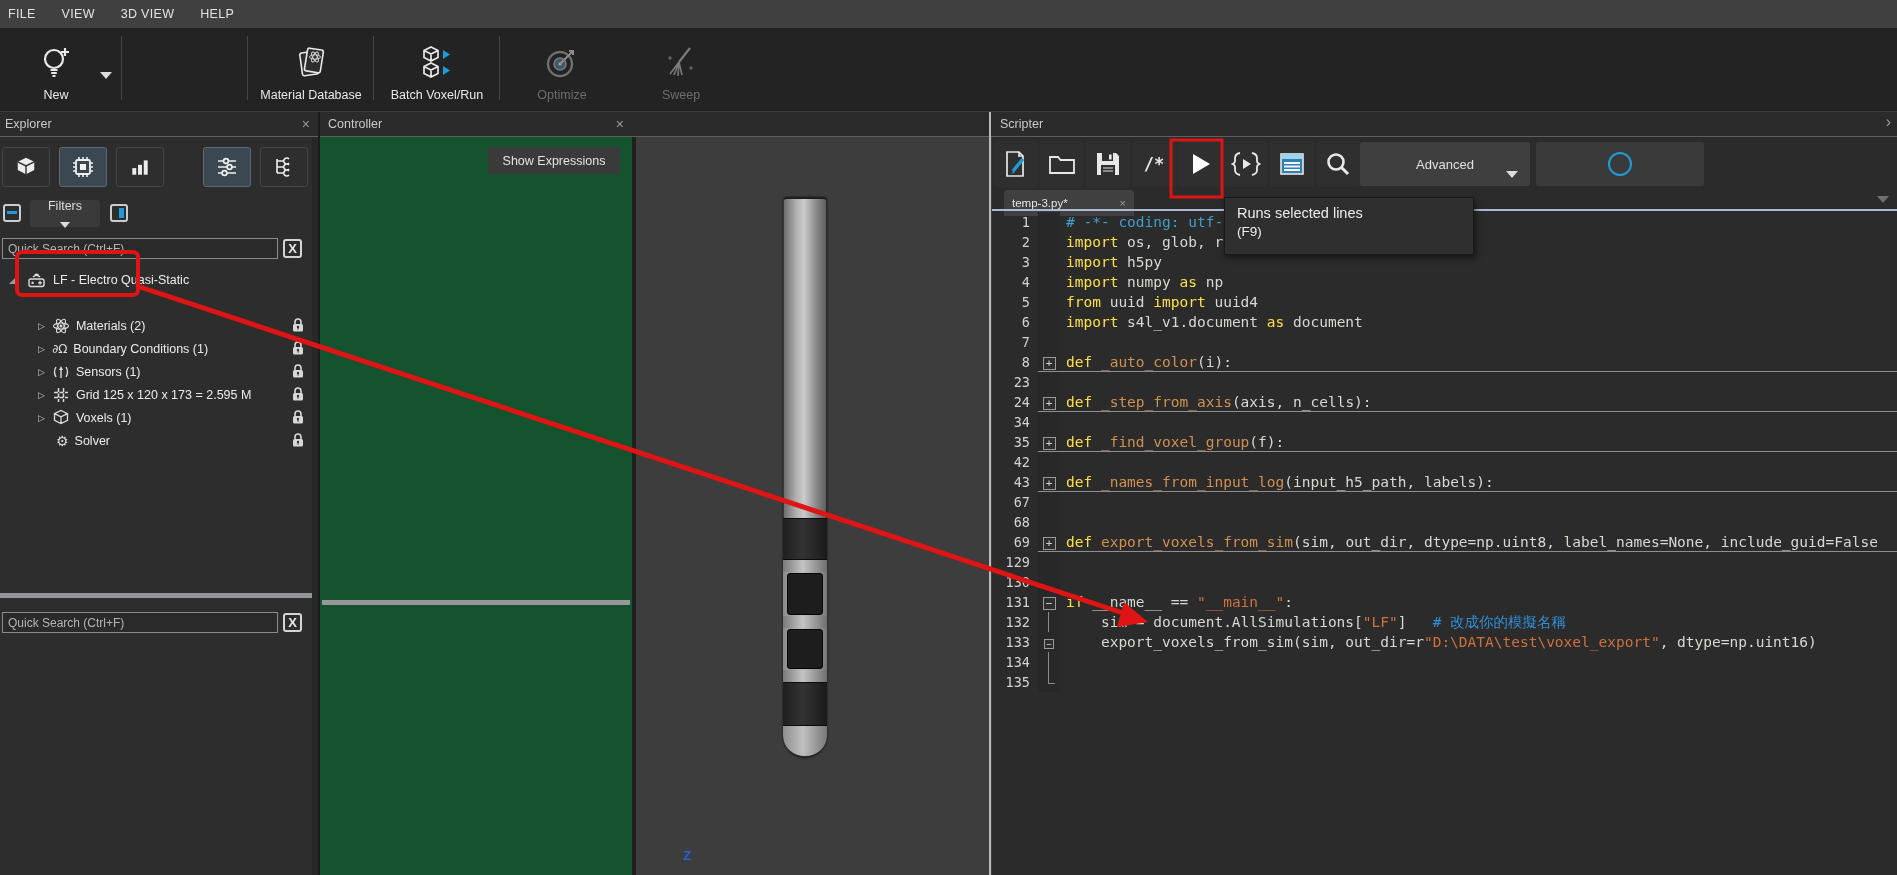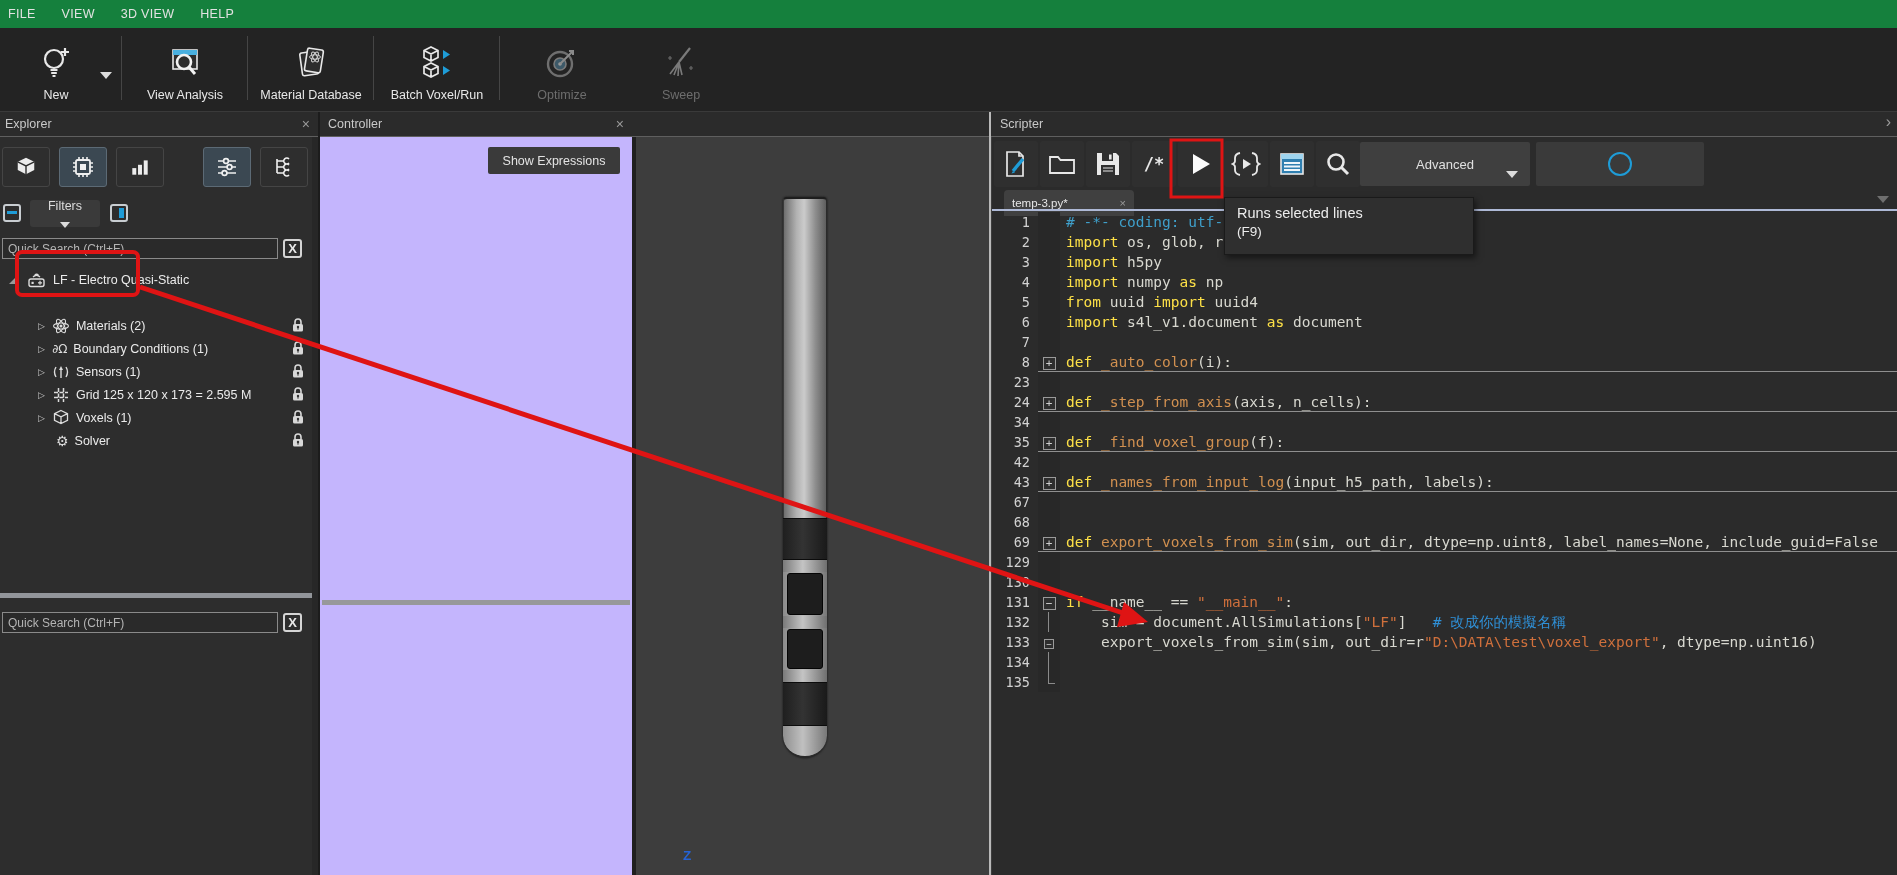--- a/index.html
+++ b/index.html
@@ -1,21 +1,21 @@
 <!DOCTYPE html>
 <html><head>
 <meta charset="utf-8">
 <style>
   * { margin:0; padding:0; box-sizing:border-box; }
   html,body { width:1897px; height:875px; background:#1c1c1c; overflow:hidden;
     font-family:"Liberation Sans", sans-serif; }
   .abs { position:absolute; }
 
   
-  #menubar { position:absolute; left:0; top:0; width:1897px; height:28px; background:#15803d;
+  #menubar { position:absolute; left:0; top:0; width:1897px; height:28px; background:#404040;
     display:flex; align-items:center; gap:26px; padding-left:8px; }
   .menu-item { color:#e2e2e2; font-size:12.5px; letter-spacing:.3px; cursor:default; }
 
   
   #toolbar { position:absolute; left:0; top:28px; width:1897px; height:84px; background:#232323;
     border-bottom:1px solid #3a3a3a; }
   .tb-btn { position:absolute; top:2px; height:78px; display:flex; flex-direction:column;
     align-items:center; justify-content:flex-end; padding-bottom:6px; }
   .tb-btn .ic { height:44px; display:flex; align-items:center; justify-content:center; }
   .tb-label { color:#e8e8e8; font-size:12.5px; margin-top:2px; white-space:nowrap; }
@@ -53,21 +53,21 @@
   .trow { position:absolute; left:0; width:312px; height:23px; display:flex; align-items:center; }
   .tlabel { color:#ebebeb; font-size:12.5px; white-space:nowrap; }
   .expander-open { width:0; height:0; border-left:8px solid transparent; border-bottom:8px solid #9a9a9a; }
   .expander-closed { color:#c8c8c8; font-size:9px; }
   .lockpos { position:absolute; left:291px; top:3px; }
   #exp-splitter { position:absolute; left:0; top:481px; width:312px; height:5px; background:#92959a; }
   #exp-scrollstrip { position:absolute; right:0; top:25px; width:6px; bottom:0; background:#272727; }
 
   
   #controller { left:320px; width:672px; }
-  #ctrl-left { position:absolute; left:0; top:25px; width:312px; bottom:0; background:#c4b5fd; }
+  #ctrl-left { position:absolute; left:0; top:25px; width:312px; bottom:0; background:#14532d; }
   #show-expr { position:absolute; left:168px; top:10px; width:132px; height:27px; background:#3a3a3a;
     border-radius:2px; color:#e3e3e3; font-size:12.5px; display:flex; align-items:center;
     justify-content:center; }
   #ctrl-splitter { position:absolute; left:2px; top:463px; width:308px; height:5px; background:#97989a; }
   #ctrl-vdivider { position:absolute; left:312px; top:25px; width:4px; bottom:0; background:#1f1f1f; }
   #viewport { position:absolute; left:316px; top:25px; right:0; bottom:0; background:#3d3d3d; }
 
   
   #probe { position:absolute; left:147px; top:60px; width:44px; height:561px;
     filter:drop-shadow(0 0 1px #151515); }
@@ -155,31 +155,20 @@
         <path d="M27 4 v8 M23 8 h8" stroke="#e8e8e8" stroke-width="2.2"></path>
       </svg>
     </span>
     <span class="tb-label">New</span>
   </div>
   <div class="abs" style="left:100px;top:44px;">
     <div class="dd-arrow"></div>
   </div>
   <div class="tb-sep" style="left:121px;"></div>
 
-  <div class="tb-btn" style="left:125px;width:120px;">
-    <span class="ic">
-      <svg width="38" height="40" viewBox="0 0 38 40">
-        <rect x="7" y="6" width="24" height="19" fill="#2d2d2d" stroke="#e8e8e8" stroke-width="1.6"></rect>
-        <rect x="7" y="6" width="24" height="5" fill="#49b0e0"></rect>
-        <circle cx="18" cy="18" r="7" fill="none" stroke="#f2f2f2" stroke-width="2.6"></circle>
-        <path d="M23 23 L29 30" stroke="#f2f2f2" stroke-width="3"></path>
-      </svg>
-    </span>
-    <span class="tb-label">View Analysis</span>
-  </div>
   <div class="tb-sep" style="left:247px;"></div>
 
   <div class="tb-btn" style="left:250px;width:122px;">
     <span class="ic">
       <svg width="38" height="40" viewBox="0 0 38 40">
         <rect x="9" y="8" width="16" height="23" rx="2" fill="#2d2d2d" stroke="#e8e8e8" stroke-width="1.6" transform="rotate(-8 17 19)"></rect>
         <rect x="14" y="5" width="16" height="23" rx="2" fill="#2d2d2d" stroke="#e8e8e8" stroke-width="1.6" transform="rotate(9 22 16)"></rect>
         <g stroke="#cfcfcf" stroke-width="1" fill="none">
           <ellipse cx="23" cy="13" rx="5.5" ry="2.2"></ellipse>
           <ellipse cx="23" cy="13" rx="5.5" ry="2.2" transform="rotate(60 23 13)"></ellipse>

